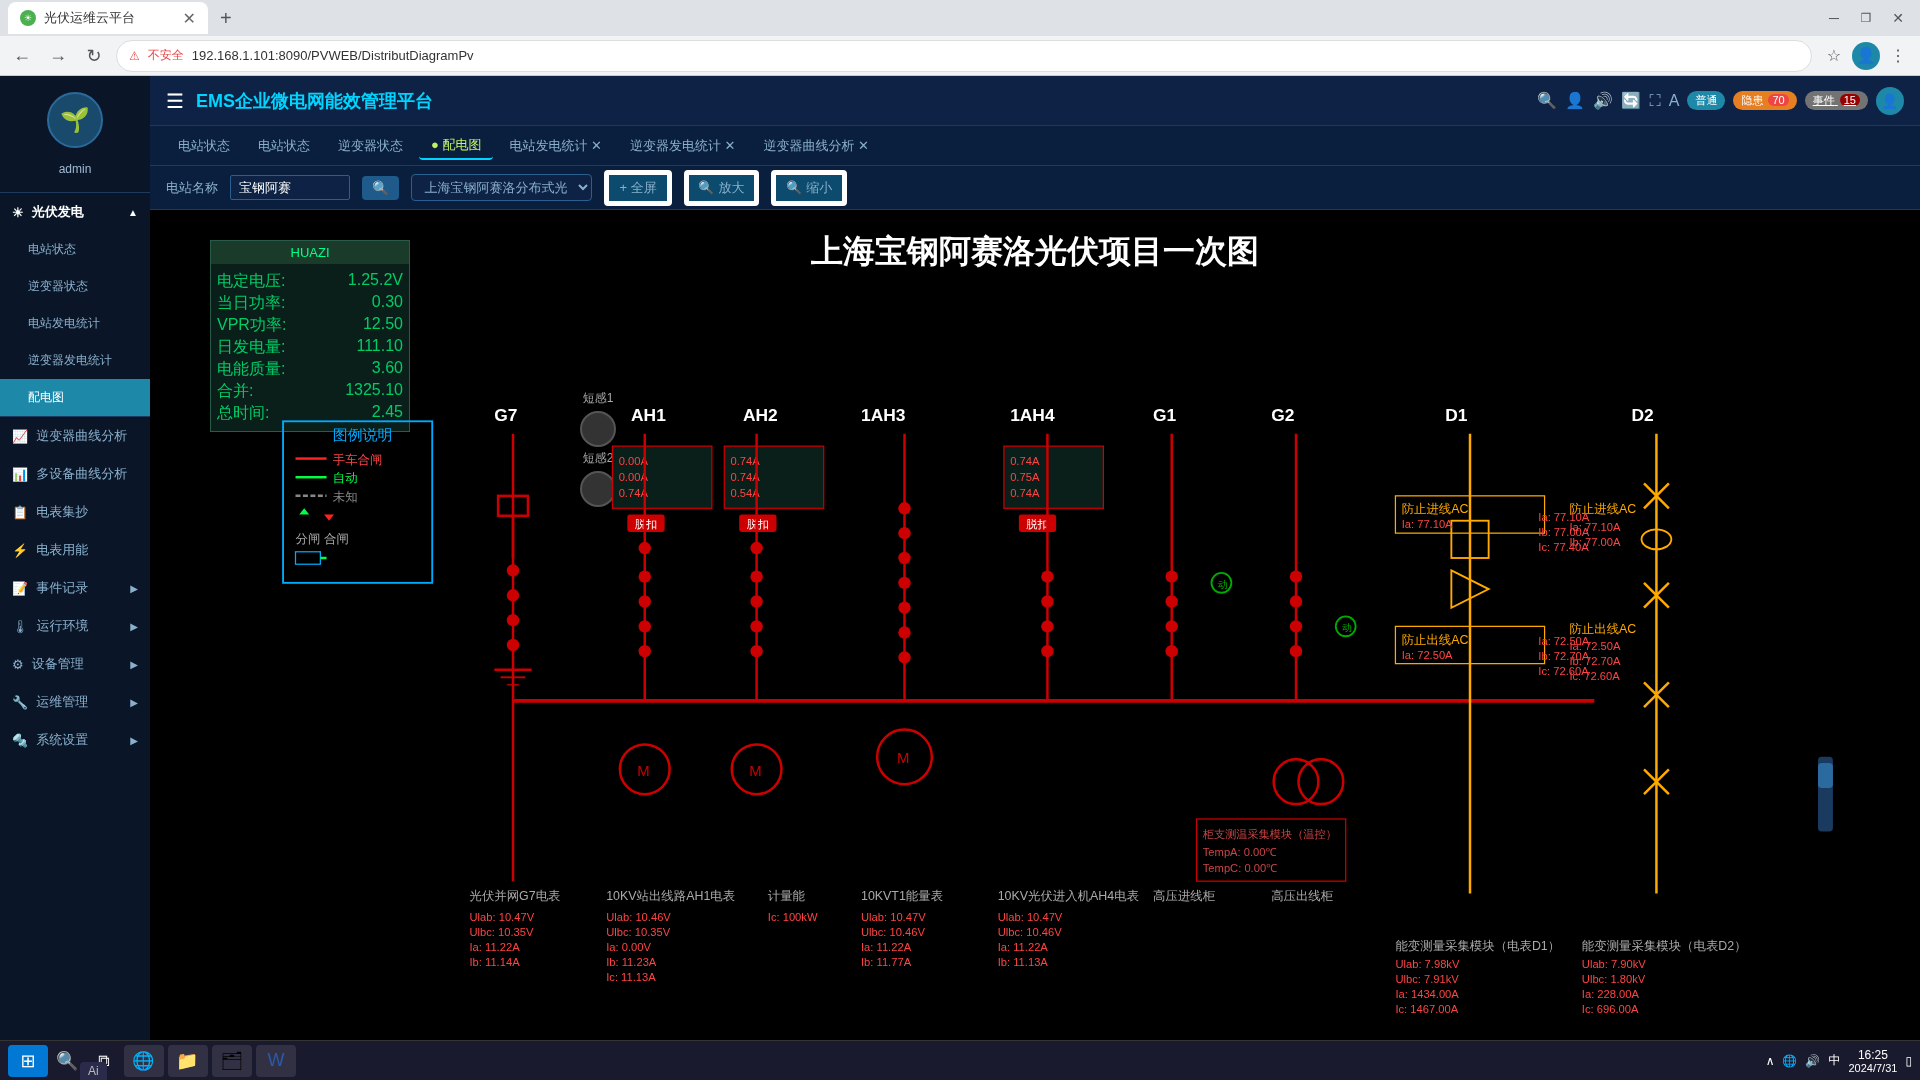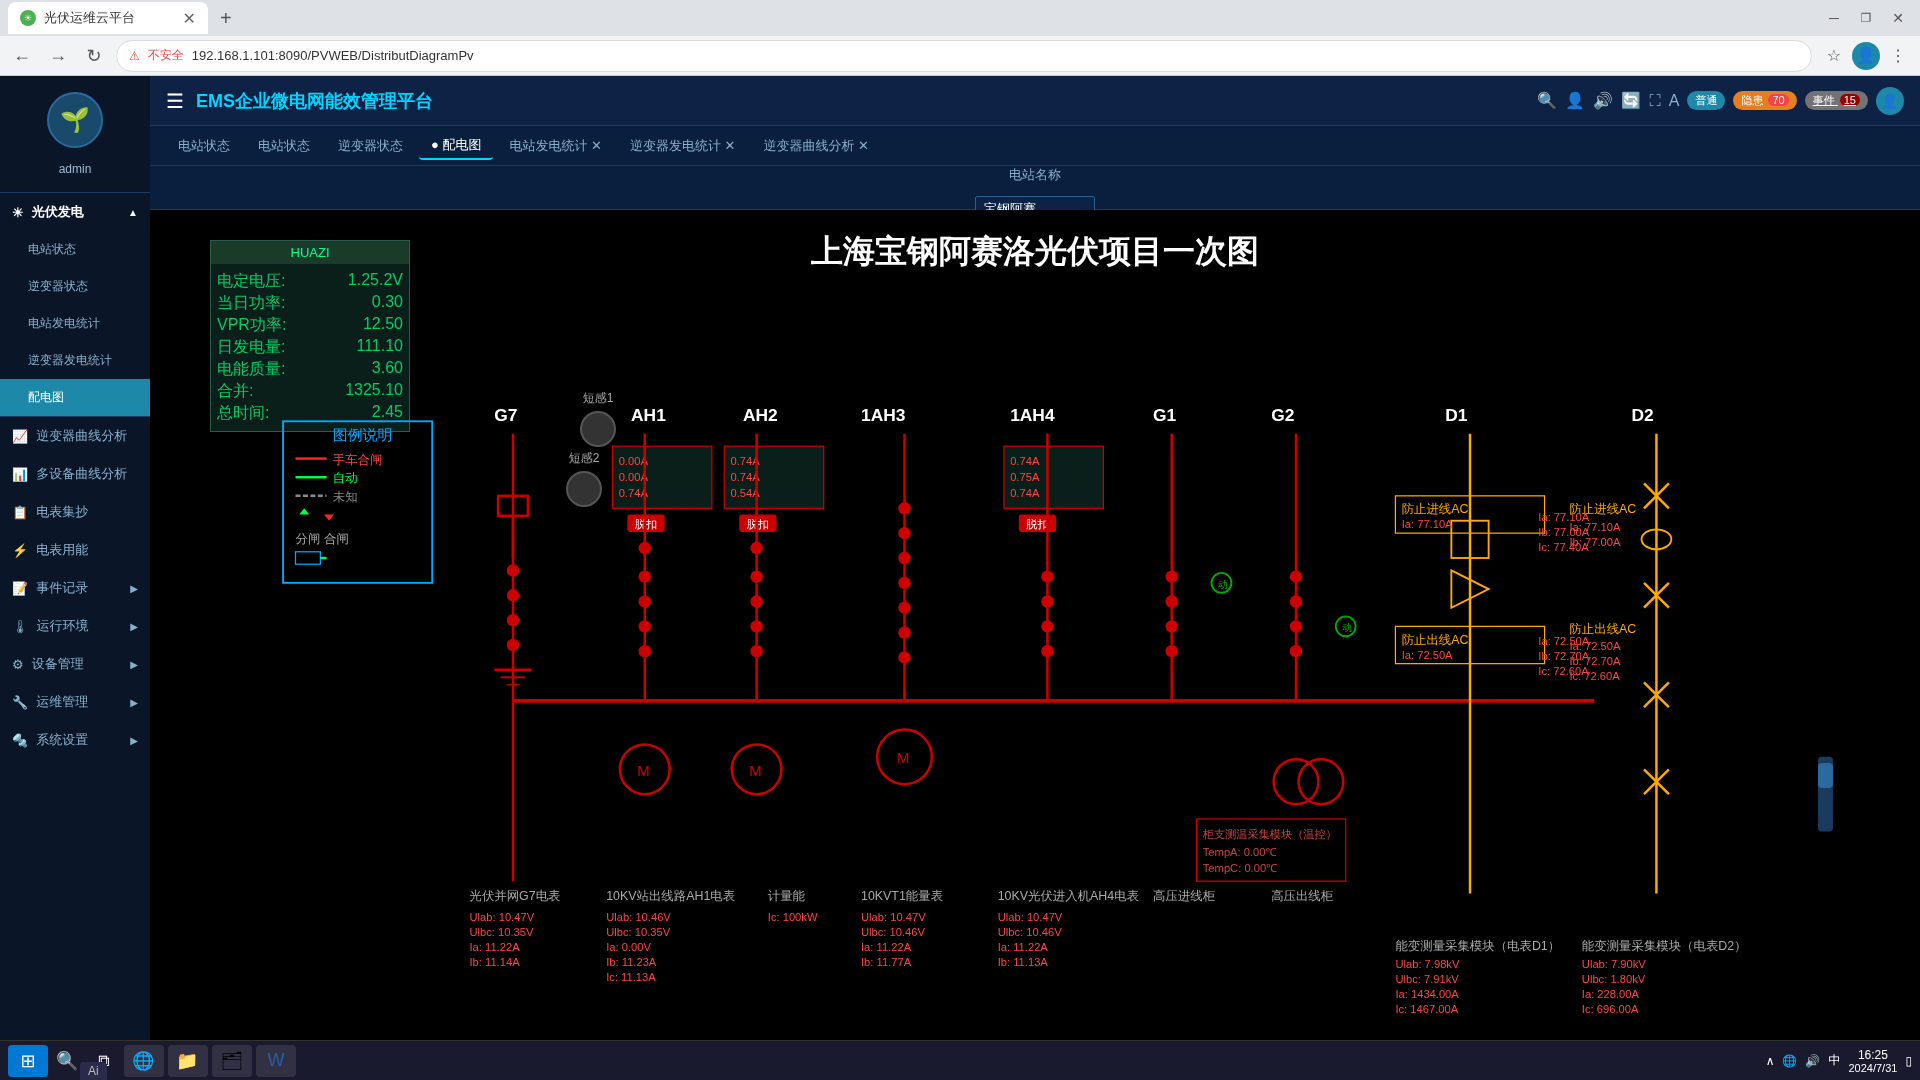--- a/index.html
+++ b/index.html
@@ -42,24 +42,24 @@
     .topbar-badge.warning { background: #e67e22; }
     .topbar-badge.danger { background: #737373; text-decoration: underline; }
     .user-avatar { width: 28px; height: 28px; border-radius: 50%; background: #1e88a8; display: flex; align-items: center; justify-content: center; font-size: 14px; }
 
     
     .main-content { flex: 1; display: flex; flex-direction: column; overflow: hidden; }
 
     
     .sub-nav { display: flex; align-items: center; height: 40px; background: #0a1e3d; padding: 0 16px; gap: 4px; border-bottom: 1px solid #1a3a6f; }
     .sub-nav-item { color: #8ab0cc; font-size: 13px; padding: 4px 12px; cursor: pointer; border-radius: 4px; }
-    .sub-nav-item.active { color: #ffffff; border-bottom: 2px solid #00d4ff; }
-
-    
-    .toolbar { display: flex; align-items: center; height: 44px; background: #0a1e3d; padding: 0 16px; gap: 12px; border-bottom: 1px solid #1a3a6f; flex-direction: column; }
+    .sub-nav-item.active { color: #bef264; border-bottom: 2px solid #00d4ff; }
+
+    
+    .toolbar { display: flex; align-items: center; height: 44px; background: #0a1e3d; padding: 0 16px; gap: 12px; border-bottom: 1px solid #1a3a6f; }
     .toolbar-label { color: #8ab0cc; font-size: 13px; }
     .toolbar-input { background: #0d2244; border: 1px solid #2a5f8f; color: #fff; padding: 4px 8px; border-radius: 2px; font-size: 13px; width: 120px; }
     .toolbar-search-btn { background: #1e5a8a; border: none; color: #fff; padding: 4px 10px; border-radius: 4px; cursor: pointer; font-size: 14px; }
     .toolbar-select { background: #0d2244; border: 1px solid #2a5f8f; color: #8ab0cc; padding: 4px 8px; border-radius: 4px; font-size: 13px; }
     .toolbar-btn { background: #0c4a6e; border: 5px solid #ffffff; color: #8ab0cc; padding: 4px 10px; border-radius: 4px; cursor: pointer; font-size: 13px; display: flex; align-items: center; gap: 4px; }
 
     
     .diagram-area { flex: 1; background: #000; position: relative; overflow: hidden; }
     .diagram-title { position: absolute; top: 20px; left: 50%; transform: translateX(-50%); color: #fff; font-size: 32px; font-weight: bold; z-index: 10; white-space: nowrap; }
 
@@ -276,21 +276,21 @@
             <span>总时间:</span>
               <span>2.45</span>
           </div>
         </div>
       </div>
 
       <div style="position:absolute; top:180px; left:430px; text-align:center;">
         <div style="color:#aaa; font-size:12px; margin-bottom:4px;">短感1</div>
         <div class="switch-circle"></div>
       </div>
-      <div style="position:absolute; top:240px; left:416px; text-align:center;">
+      <div style="position:absolute; top:240px; left:430px; text-align:center;">
         <div style="color:#aaa; font-size:12px; margin-bottom:4px;">短感2</div>
         <div class="switch-circle"></div>
       </div>
 
       <svg class="diagram-svg" viewBox="0 0 1300 700" preserveAspectRatio="xMidYMid meet">
 
         <rect x="45" y="170" width="120" height="130" fill="none" stroke="#00aaff" stroke-width="1.5"></rect>
         <text x="85" y="185" fill="#00aaff" font-size="12">图例说明</text>
 
         <line x1="55" y1="200" x2="80" y2="200" stroke="#ff2222" stroke-width="2"></line>

